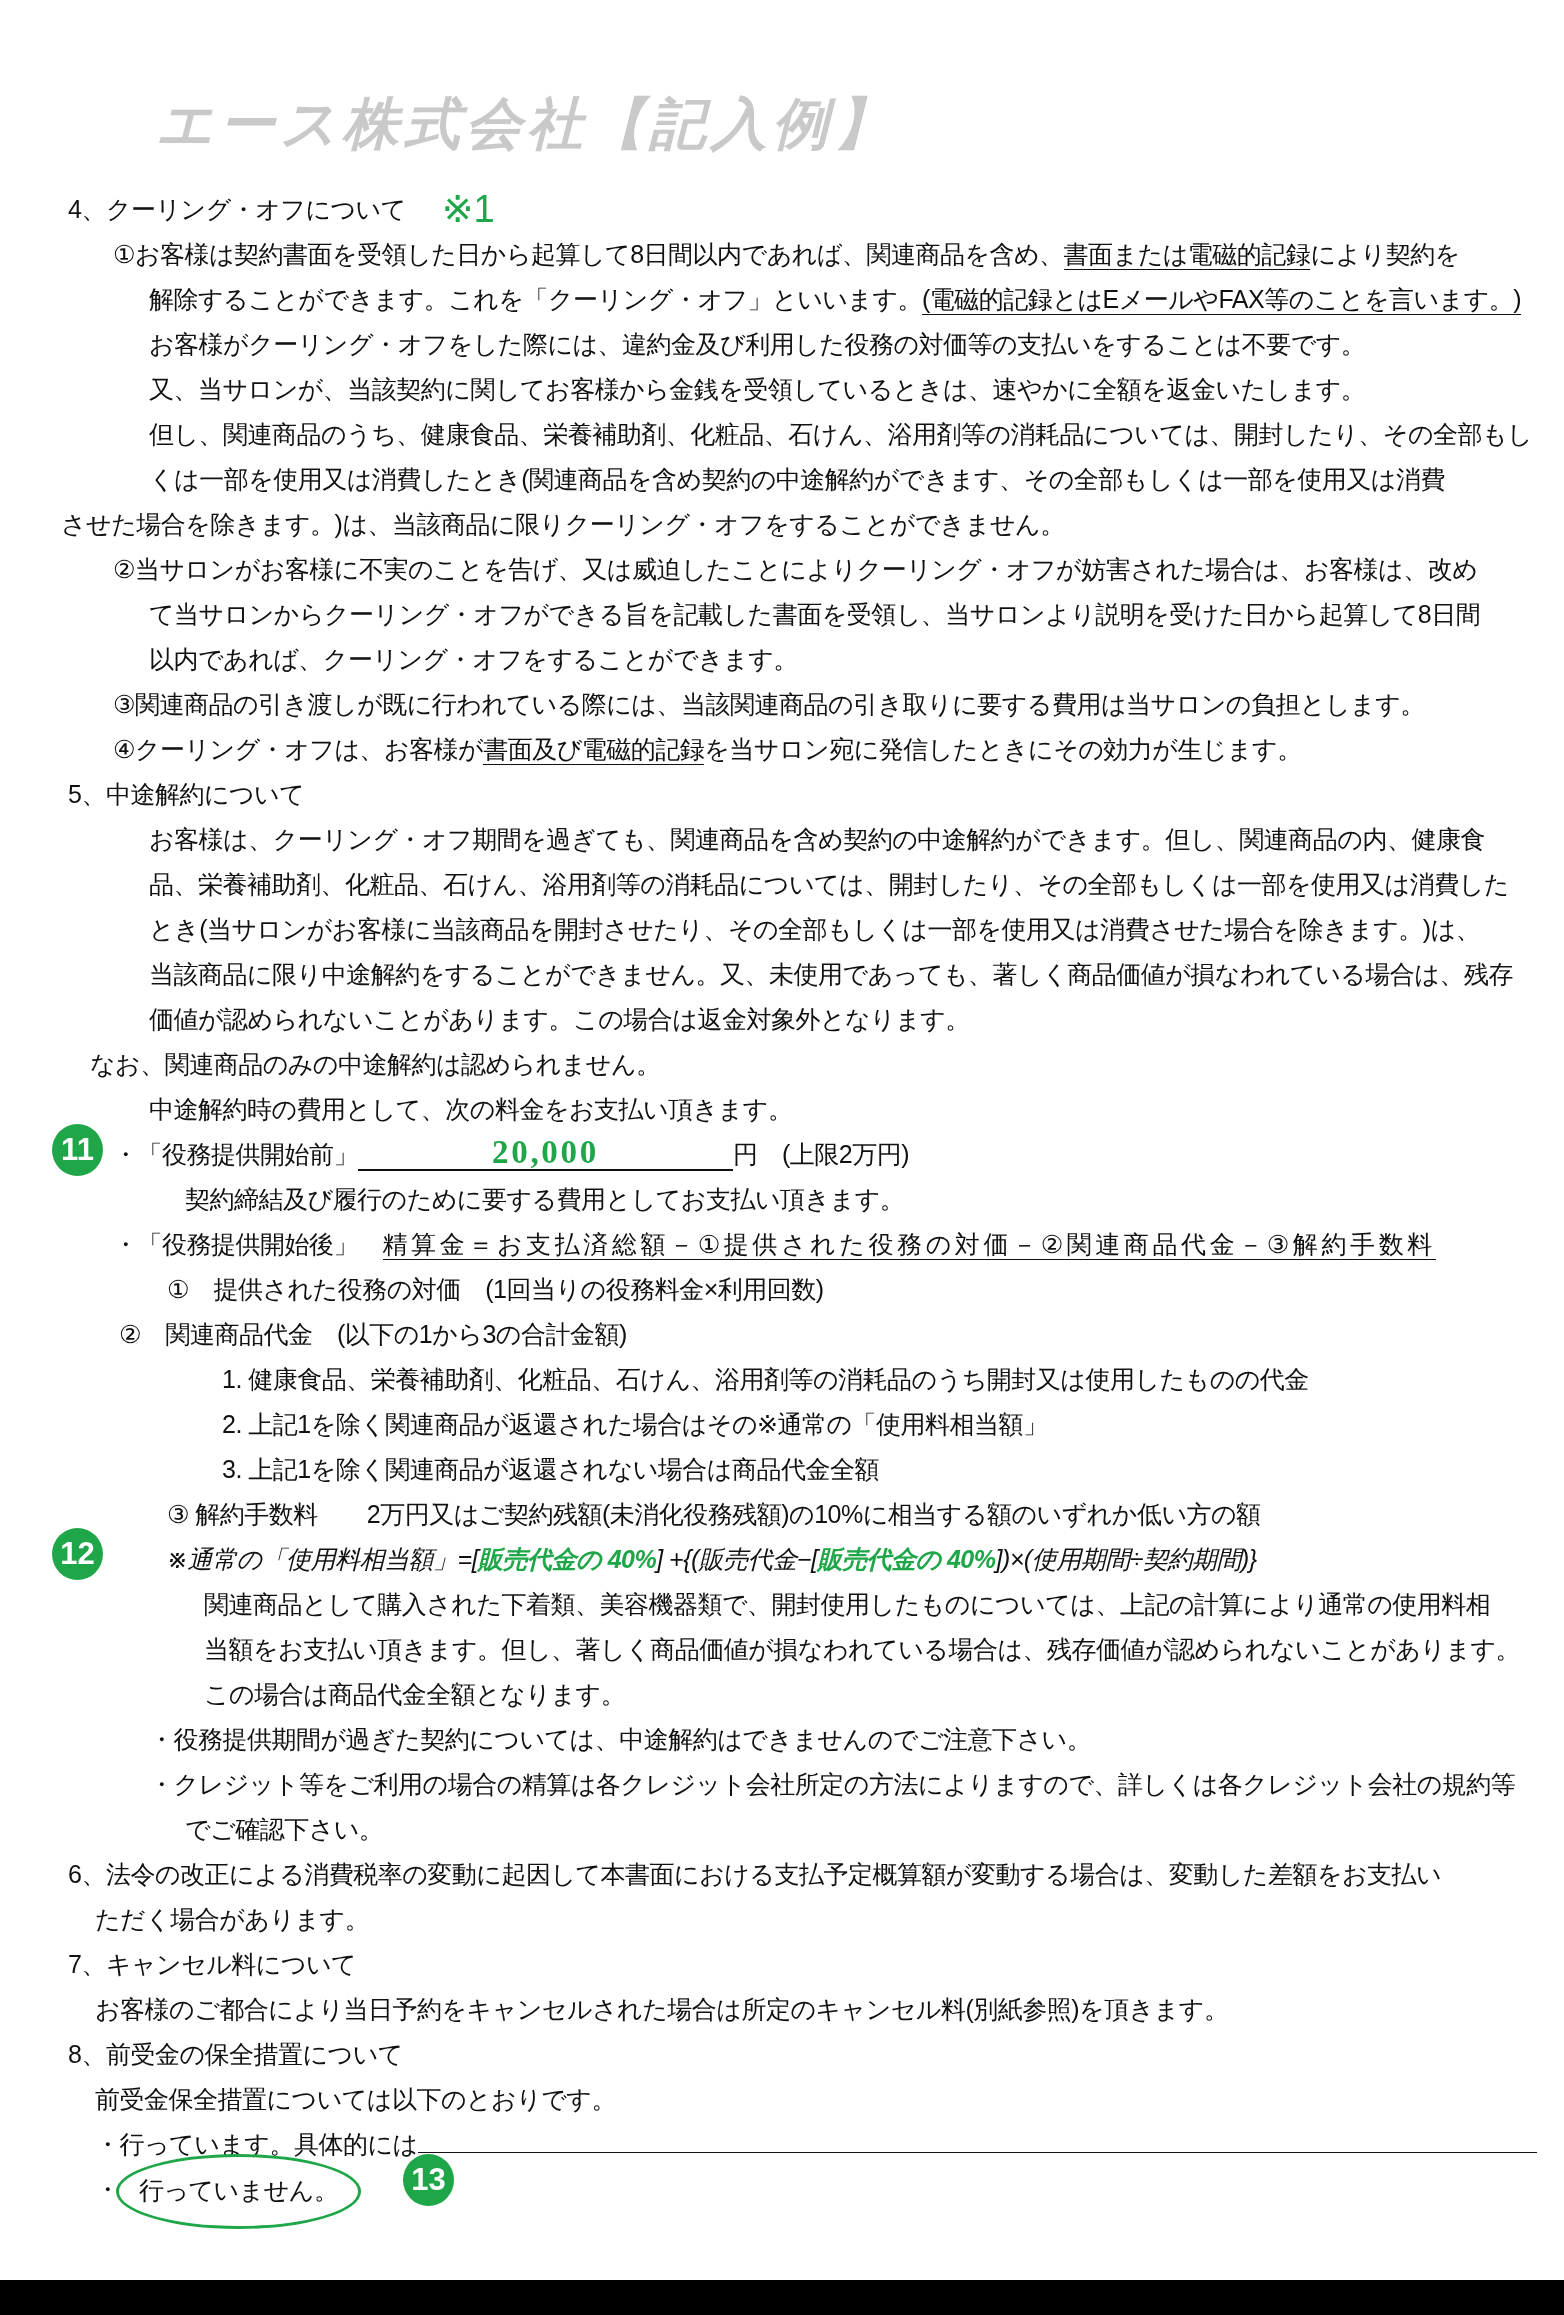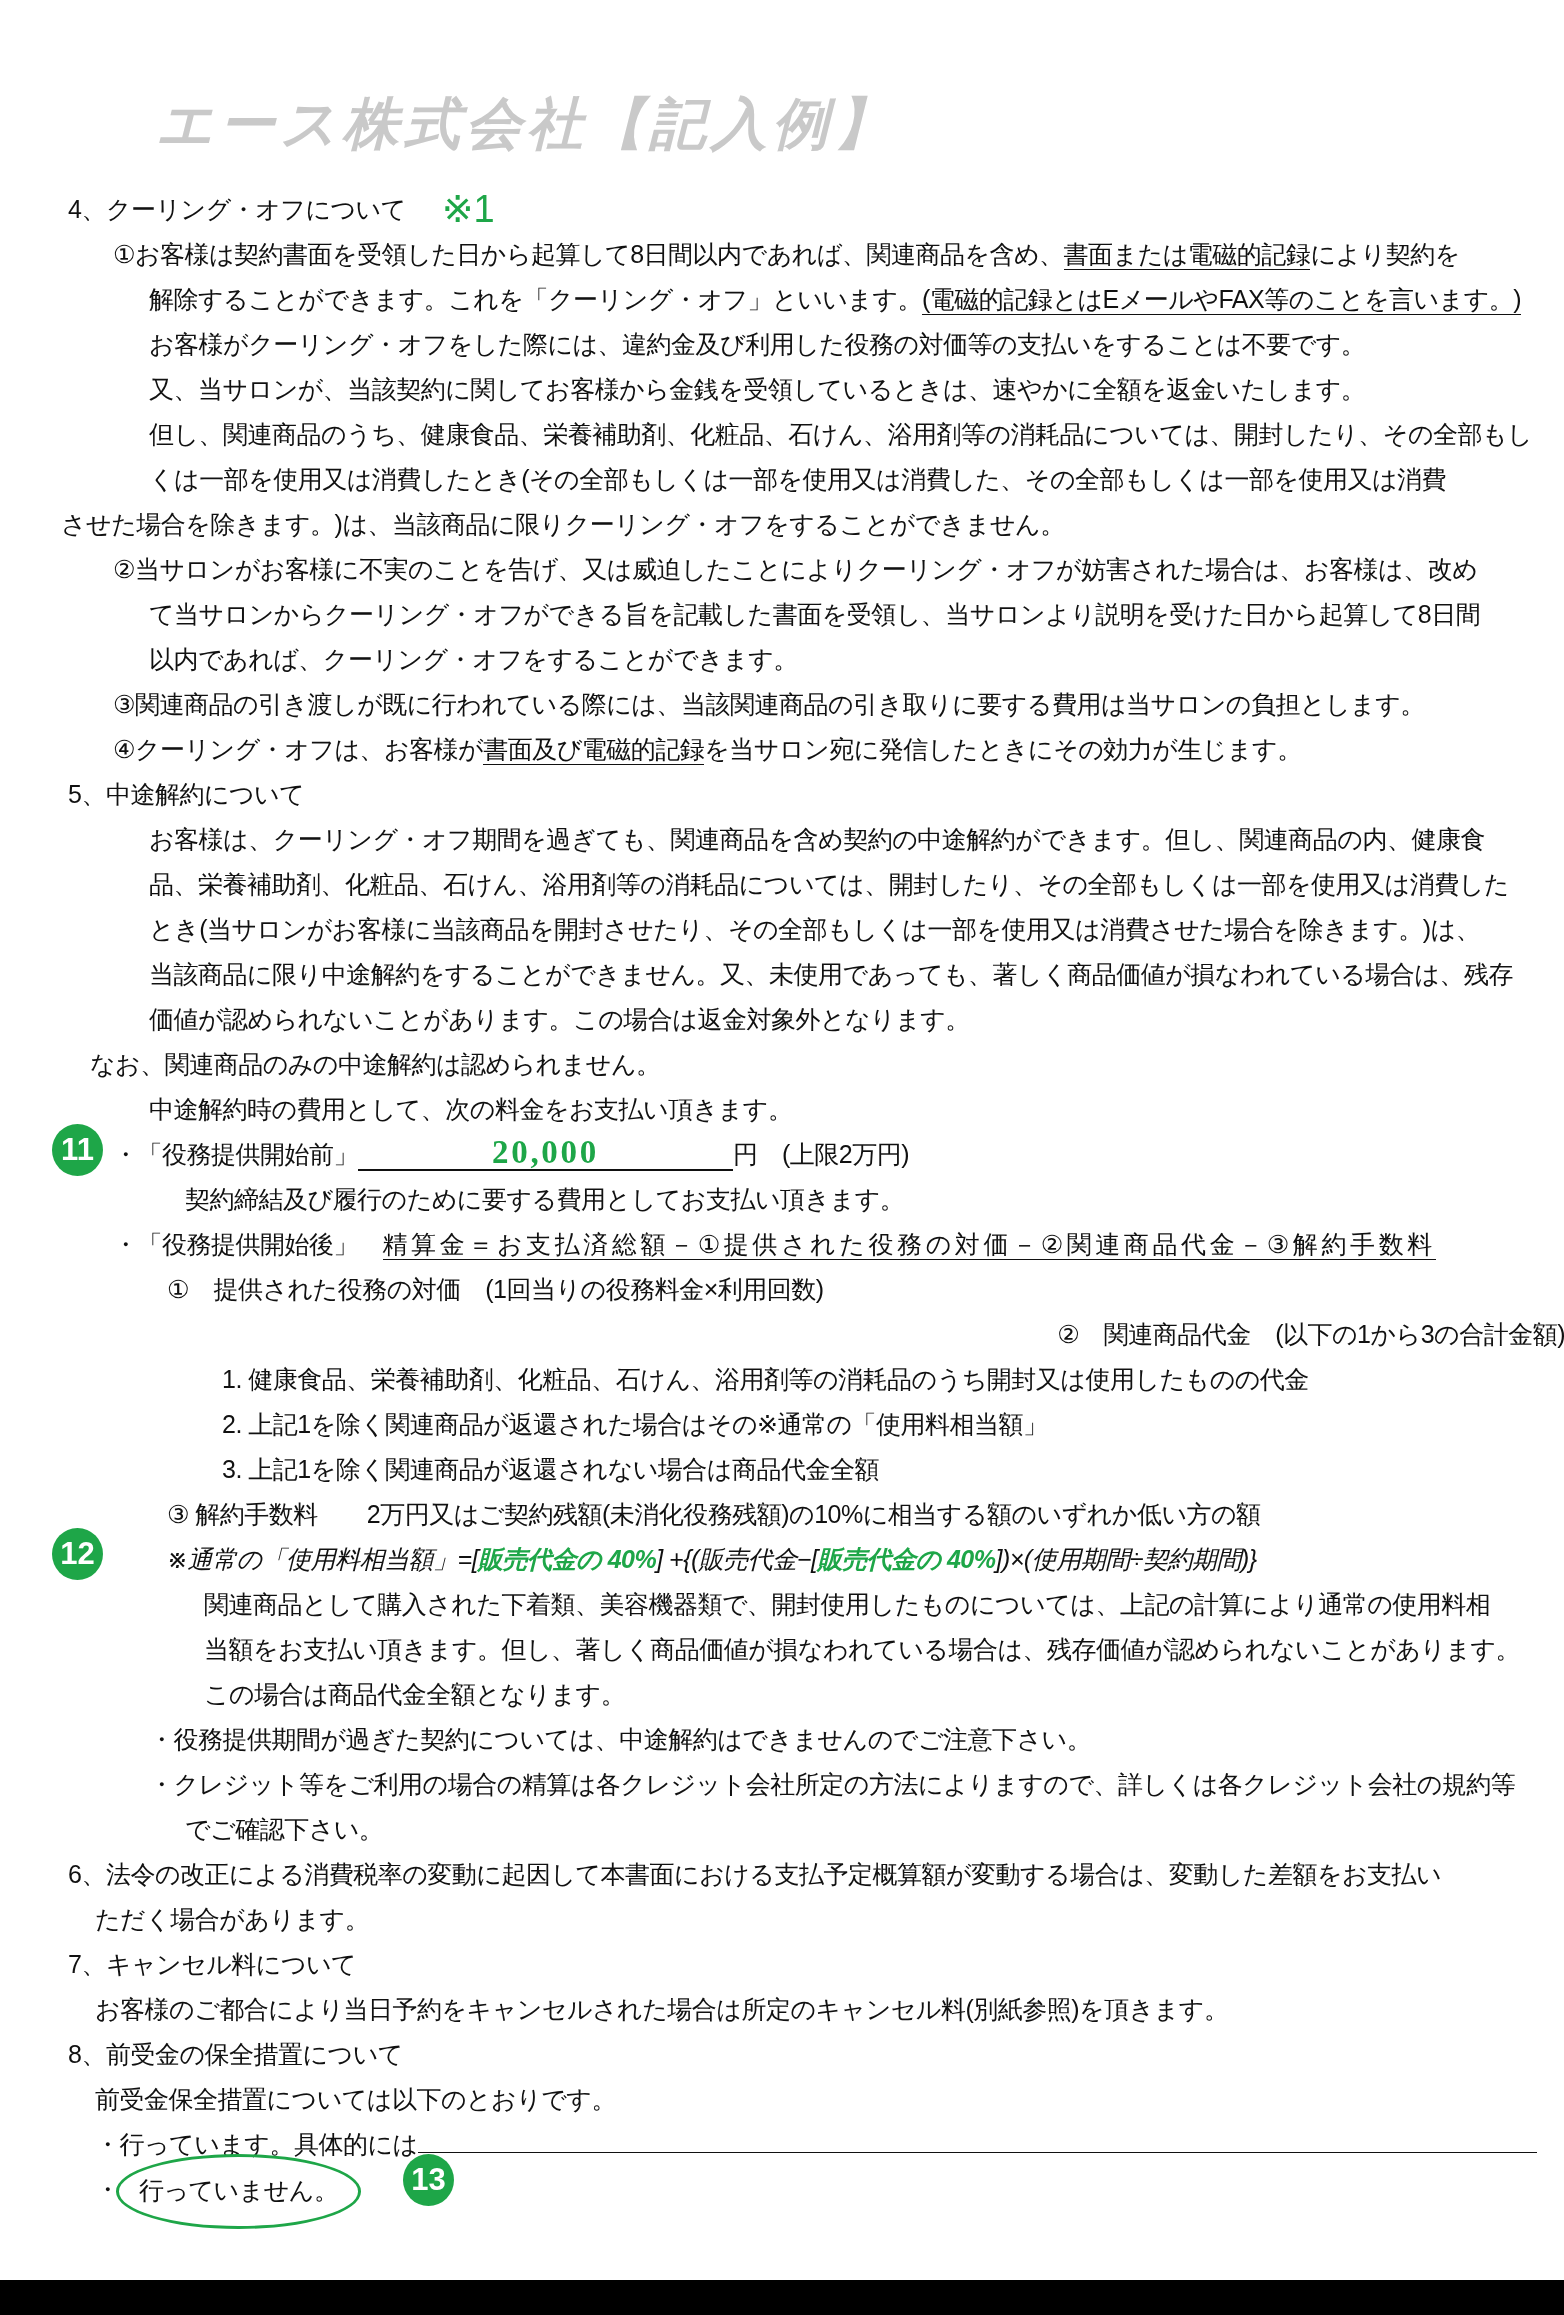--- a/index.html
+++ b/index.html
@@ -60,40 +60,40 @@
 
 <div class="page-title">エース株式会社【記入例】</div>
 
 <div class="doc-body">
     <p class="line" style="padding-left: 68px;"><span>4、クーリング・オフについて</span><span class="seg-ref">※1</span></p>
     <p class="line" style="padding-left: 113px;"><span>①お客様は契約書面を受領した日から起算して8日間以内であれば、関連商品を含め、</span><span class="seg-u">書面または電磁的記録</span><span>により契約を</span></p>
     <p class="line" style="padding-left: 149px;"><span>解除することができます。これを「クーリング・オフ」といいます。</span><span class="seg-u">(電磁的記録とはEメールやFAX等のことを言います。)</span></p>
     <p class="line" style="padding-left: 149px;"><span>お客様がクーリング・オフをした際には、違約金及び利用した役務の対価等の支払いをすることは不要です。</span></p>
     <p class="line" style="padding-left: 149px;"><span>又、当サロンが、当該契約に関してお客様から金銭を受領しているときは、速やかに全額を返金いたします。</span></p>
     <p class="line" style="padding-left: 149px;"><span>但し、関連商品のうち、健康食品、栄養補助剤、化粧品、石けん、浴用剤等の消耗品については、開封したり、その全部もし</span></p>
-    <p class="line" style="padding-left: 149px;"><span>くは一部を使用又は消費したとき(その全部もしくは一部を使用又は消費した、その全部もしくは一部を使用又は消費</span></p>
+    <p class="line" style="padding-left: 149px;"><span>くは一部を使用又は消費したとき(関連商品を含め契約の中途解約ができます、その全部もしくは一部を使用又は消費</span></p>
     <p class="line" style="padding-left: 61px;"><span>させた場合を除きます。)は、当該商品に限りクーリング・オフをすることができません。</span></p>
     <p class="line" style="padding-left: 113px;"><span>②当サロンがお客様に不実のことを告げ、又は威迫したことによりクーリング・オフが妨害された場合は、お客様は、改め</span></p>
     <p class="line" style="padding-left: 149px;"><span>て当サロンからクーリング・オフができる旨を記載した書面を受領し、当サロンより説明を受けた日から起算して8日間</span></p>
     <p class="line" style="padding-left: 149px;"><span>以内であれば、クーリング・オフをすることができます。</span></p>
     <p class="line" style="padding-left: 113px;"><span>③関連商品の引き渡しが既に行われている際には、当該関連商品の引き取りに要する費用は当サロンの負担とします。</span></p>
     <p class="line" style="padding-left: 113px;"><span>④クーリング・オフは、お客様が</span><span class="seg-u">書面及び電磁的記録</span><span>を当サロン宛に発信したときにその効力が生じます。</span></p>
     <p class="line" style="padding-left: 68px;"><span>5、中途解約について</span></p>
     <p class="line" style="padding-left: 149px;"><span>お客様は、クーリング・オフ期間を過ぎても、関連商品を含め契約の中途解約ができます。但し、関連商品の内、健康食</span></p>
     <p class="line" style="padding-left: 149px;"><span>品、栄養補助剤、化粧品、石けん、浴用剤等の消耗品については、開封したり、その全部もしくは一部を使用又は消費した</span></p>
     <p class="line" style="padding-left: 149px;"><span>とき(当サロンがお客様に当該商品を開封させたり、その全部もしくは一部を使用又は消費させた場合を除きます。)は、</span></p>
     <p class="line" style="padding-left: 149px;"><span>当該商品に限り中途解約をすることができません。又、未使用であっても、著しく商品価値が損なわれている場合は、残存</span></p>
     <p class="line" style="padding-left: 149px;"><span>価値が認められないことがあります。この場合は返金対象外となります。</span></p>
     <p class="line" style="padding-left: 90px;"><span>なお、関連商品のみの中途解約は認められません。</span></p>
     <p class="line" style="padding-left: 149px;"><span>中途解約時の費用として、次の料金をお支払い頂きます。</span></p>
     <p class="line" style="padding-left: 113px;"><span>・「役務提供開始前」</span><span class="seg-fill">20,000</span><span>円　(上限2万円)</span></p>
     <p class="line" style="padding-left: 185px;"><span>契約締結及び履行のために要する費用としてお支払い頂きます。</span></p>
     <p class="line" style="padding-left: 113px;"><span>・「役務提供開始後」　</span><span class="seg-uw">精算金＝お支払済総額－①提供された役務の対価－②関連商品代金－③解約手数料</span></p>
     <p class="line" style="padding-left: 167px;"><span>①　提供された役務の対価　(1回当りの役務料金×利用回数)</span></p>
-    <p class="line" style="padding-left: 119px; text-align: right;"><span>②　関連商品代金　(以下の1から3の合計金額)</span></p>
+    <p class="line" style="padding-left: 119px;"><span>②　関連商品代金　(以下の1から3の合計金額)</span></p>
     <p class="line" style="padding-left: 222px;"><span>1. 健康食品、栄養補助剤、化粧品、石けん、浴用剤等の消耗品のうち開封又は使用したものの代金</span></p>
     <p class="line" style="padding-left: 222px;"><span>2. 上記1を除く関連商品が返還された場合はその※通常の「使用料相当額」</span></p>
     <p class="line" style="padding-left: 222px;"><span>3. 上記1を除く関連商品が返還されない場合は商品代金全額</span></p>
     <p class="line" style="padding-left: 167px;"><span>③ 解約手数料　　2万円又はご契約残額(未消化役務残額)の10%に相当する額のいずれか低い方の額</span></p>
     <p class="line" style="padding-left: 167px; font-style: italic;"><span>※通常の「使用料相当額」=[</span><span class="seg-g">販売代金の 40%</span><span>] +{(販売代金−[</span><span class="seg-g">販売代金の 40%</span><span>])×(使用期間÷契約期間)}</span></p>
     <p class="line" style="padding-left: 204px;"><span>関連商品として購入された下着類、美容機器類で、開封使用したものについては、上記の計算により通常の使用料相</span></p>
     <p class="line" style="padding-left: 204px;"><span>当額をお支払い頂きます。但し、著しく商品価値が損なわれている場合は、残存価値が認められないことがあります。</span></p>
     <p class="line" style="padding-left: 204px;"><span>この場合は商品代金全額となります。</span></p>
     <p class="line" style="padding-left: 149px;"><span>・役務提供期間が過ぎた契約については、中途解約はできませんのでご注意下さい。</span></p>
     <p class="line" style="padding-left: 149px;"><span>・クレジット等をご利用の場合の精算は各クレジット会社所定の方法によりますので、詳しくは各クレジット会社の規約等</span></p>

